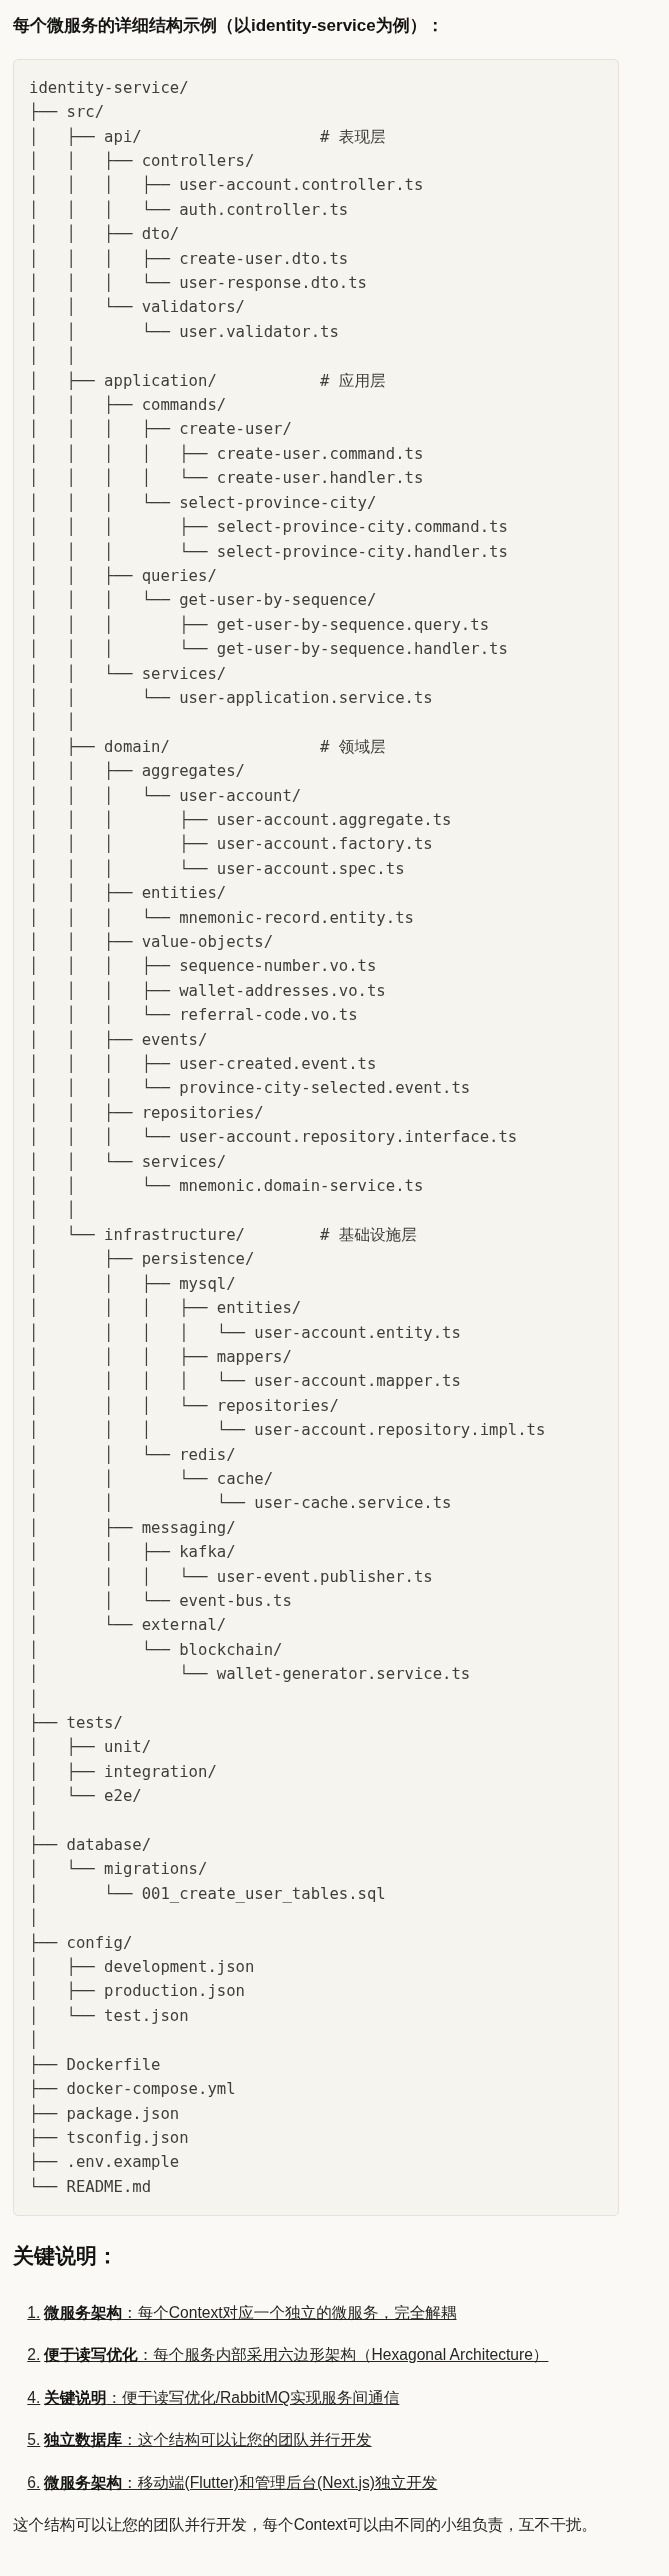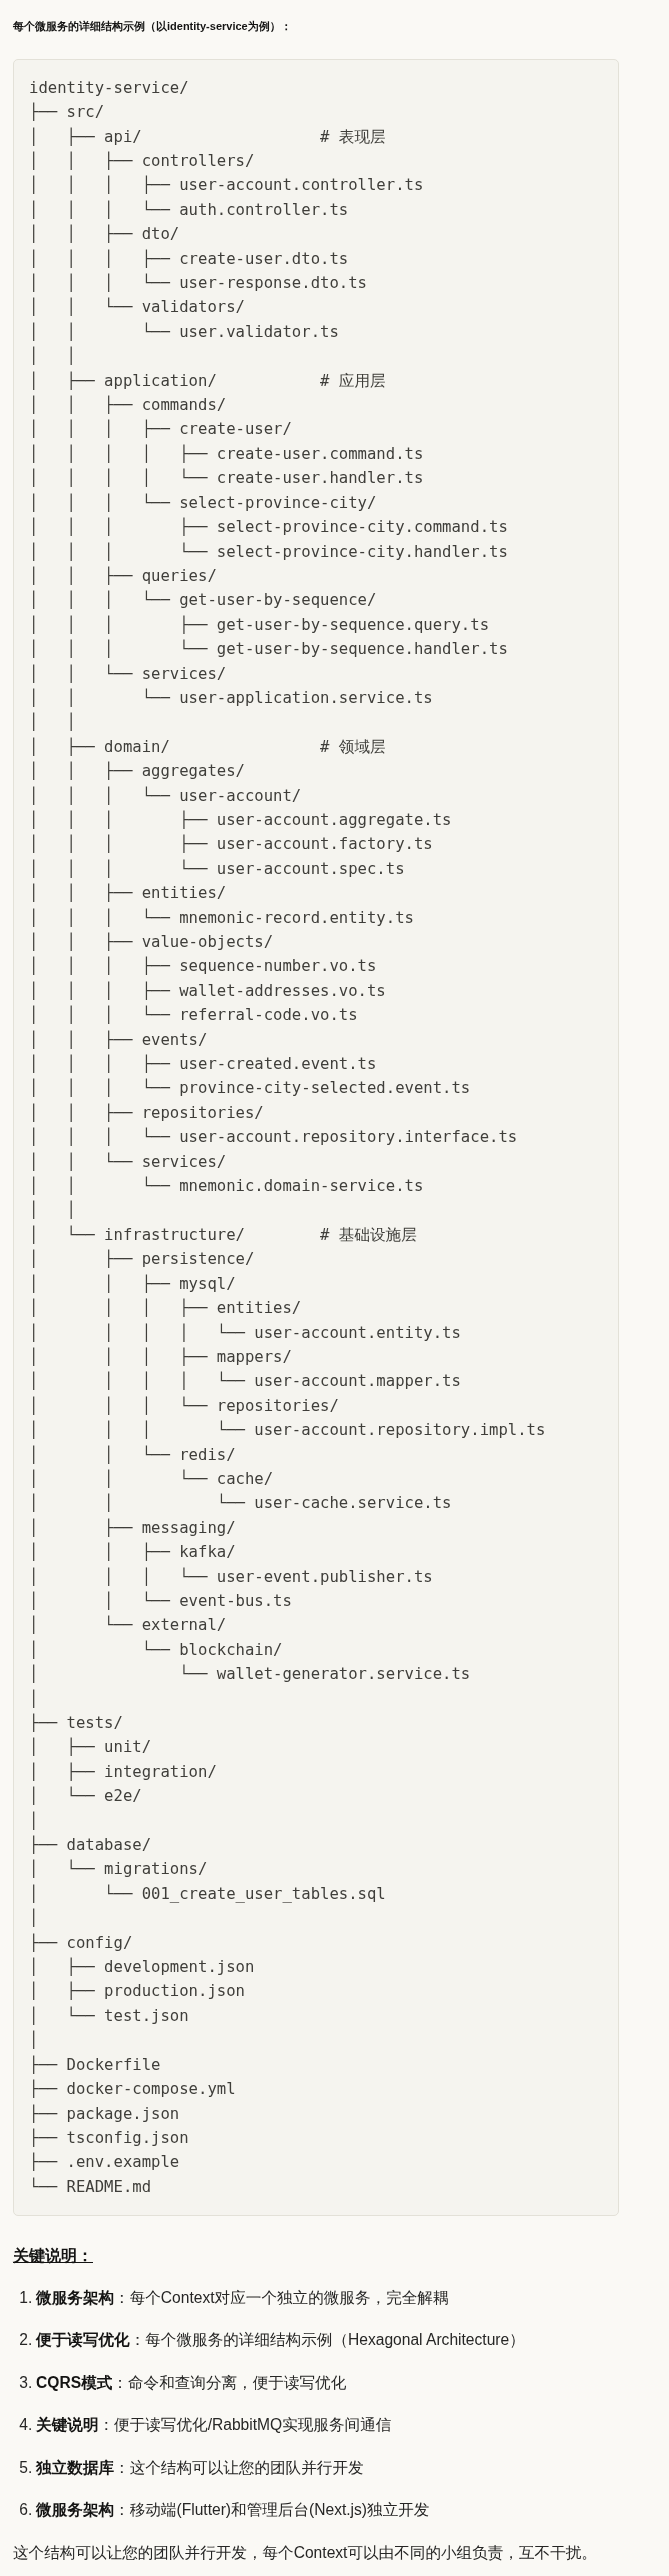--- a/index.html
+++ b/index.html
@@ -8,21 +8,21 @@
     width: 669px;
     min-height: 2576px;
     background: #faf9f5;
     color: #262625;
     font-family: "Liberation Sans", "DejaVu Sans", sans-serif;
   }
   .page {
     padding: 15px 10px 8.8px 13px;
   }
   .title {
-    font-size: 11px;
+    font-size: 17px;
     font-weight: 700;
     line-height: 22.5px;
     margin: 0 0 21px 0;
     color: #141413;
   }
   .code-block {
     background: #f5f4ef;
     border: 0.6px solid #e3e1d8;
     border-radius: 5px;
     padding: 16.3px 15px;
@@ -32,31 +32,31 @@
   pre.tree {
     margin: 0;
     font-family: "DejaVu Sans Mono", "Liberation Mono", monospace;
     font-size: 15.6px;
     line-height: 24.4px;
     color: #3f3e3a;
     white-space: pre;
     overflow: hidden;
   }
   .notes-heading {
-    font-size: 16px;
+    font-size: 21px;
     font-weight: 700;
     line-height: 24px;
-    margin: 0 0 17px 0;
+    margin: 0 0 32px 0;
     color: #141413;
-    text-decoration: underline;
   }
   .notes-list {
     list-style: none;
-    margin: 0;
+    margin: 8px;
     padding: 0 0 0 6.3px;
+    text-decoration: underline;
   }
   .note-item {
     font-size: 15.6px;
     line-height: 25px;
     margin-bottom: 17.5px;
   }
   .note-item .num { margin-right: 3.8px; }
   .note-item .term { font-weight: 700; color: #141413; }
   .footer-text {
     font-size: 15.6px;
@@ -161,24 +161,21 @@
 └── README.md</pre>
   </div>
 
   <h2 class="notes-heading">关键说明：</h2>
 
   <ol class="notes-list">
     <li class="note-item">
       <span class="num">1.</span><strong class="term">微服务架构</strong><span class="desc">：每个Context对应一个独立的微服务，完全解耦</span>
     </li>
     <li class="note-item">
-      <span class="num">2.</span><strong class="term">便于读写优化</strong><span class="desc">：每个微服务的详细结构示例（Hexagonal Architecture）</span>
-    </li>
-    <li class="note-item">
-      <span class="num">3.</span><strong class="term">CQRS模式</strong><span class="desc">：命令和查询分离，便于读写优化</span>
+      <span class="num">2.</span><strong class="term">便于读写优化</strong><span class="desc">：每个服务内部采用六边形架构（Hexagonal Architecture）</span>
     </li>
     <li class="note-item">
       <span class="num">4.</span><strong class="term">关键说明</strong><span class="desc">：便于读写优化/RabbitMQ实现服务间通信</span>
     </li>
     <li class="note-item">
       <span class="num">5.</span><strong class="term">独立数据库</strong><span class="desc">：这个结构可以让您的团队并行开发</span>
     </li>
     <li class="note-item">
       <span class="num">6.</span><strong class="term">微服务架构</strong><span class="desc">：移动端(Flutter)和管理后台(Next.js)独立开发</span>
     </li>

